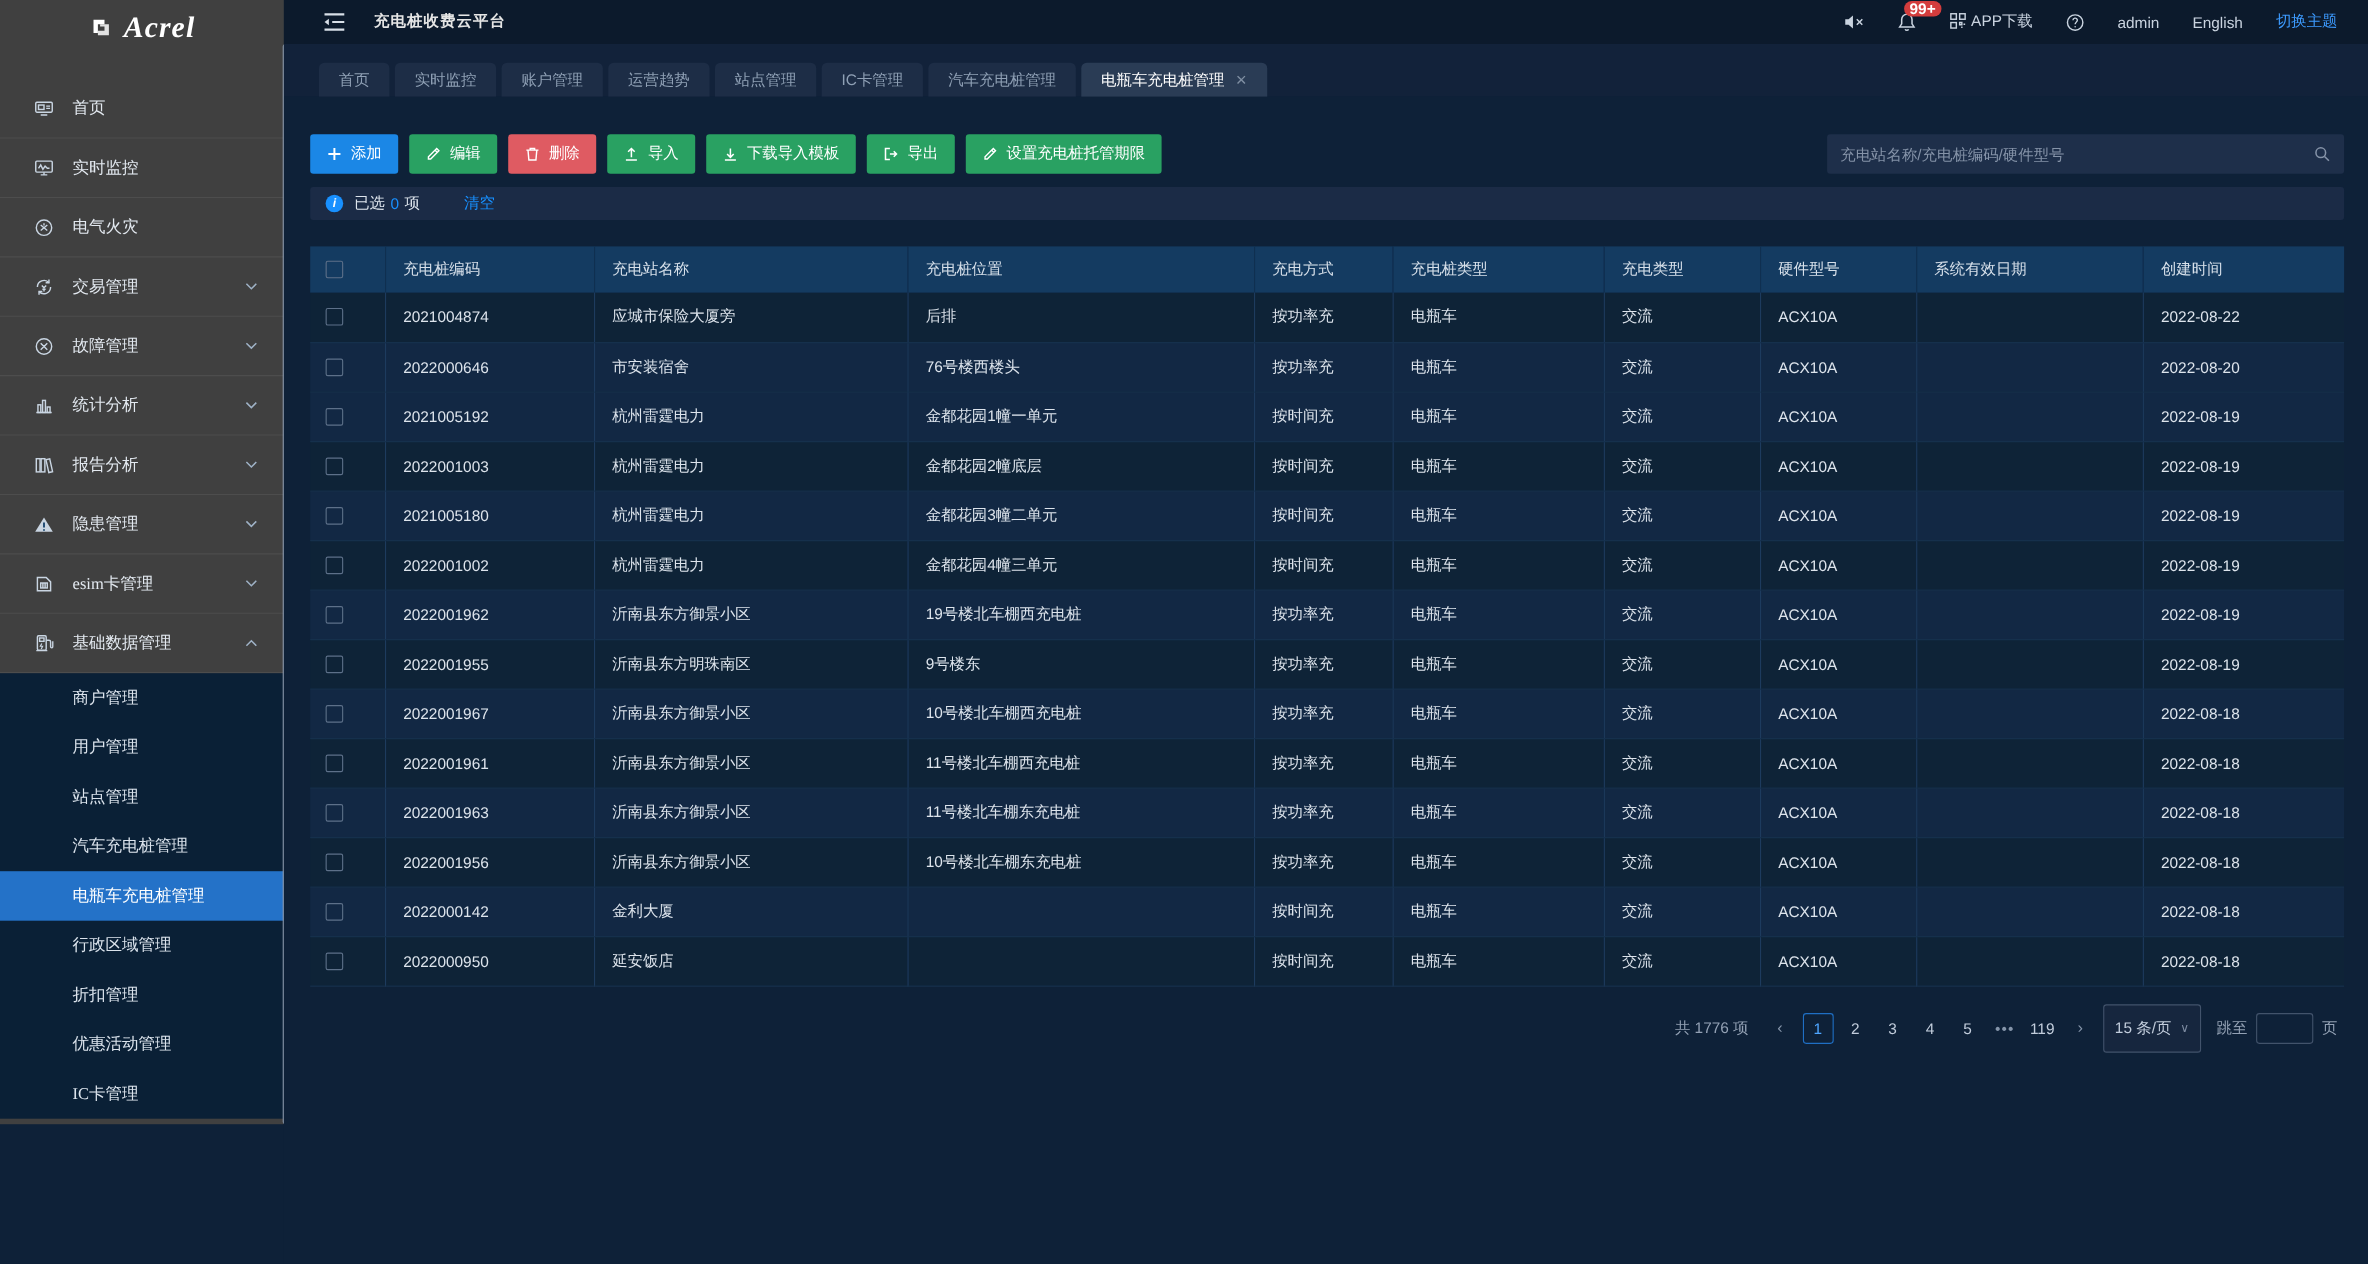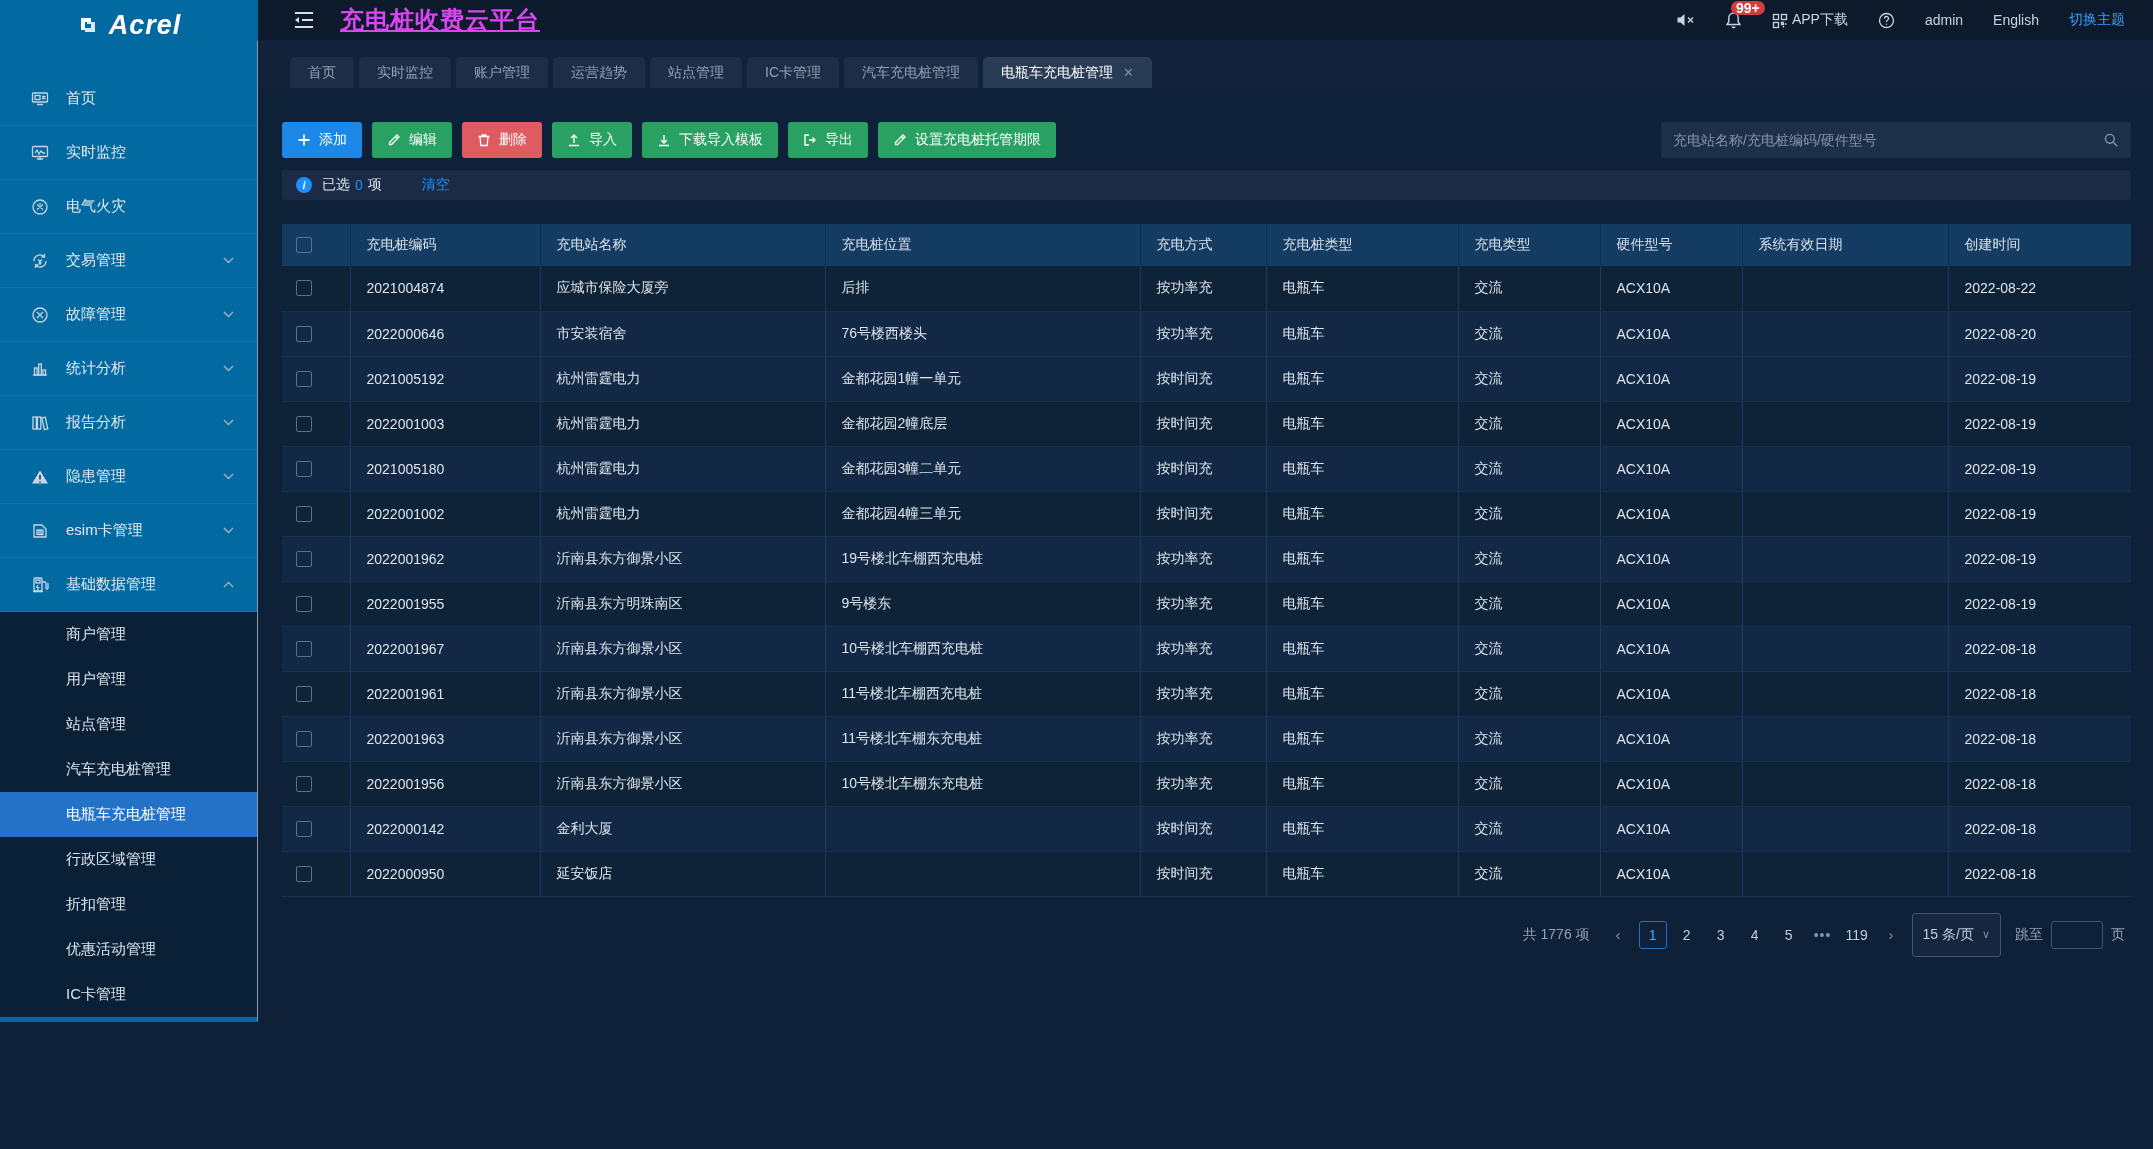--- a/index.html
+++ b/index.html
@@ -2,43 +2,43 @@
 <html><head>
 <meta charset="utf-8">
 <style>
   * { margin:0; padding:0; box-sizing:border-box; }
   html,body { width:2153px; height:1149px; overflow:hidden; }
   body { font-family:"Liberation Sans","DejaVu Sans",sans-serif; background:#0e2138; color:#dde4ec; }
 
   .app { position:relative; width:2153px; height:1149px; display:flex; }
 
   
-  .sidebar { position:relative; width:258px; height:1022px; background:#0369a1; flex:0 0 258px; overflow:hidden; }
+  .sidebar { position:relative; width:258px; height:1022px; background:#404040; flex:0 0 258px; overflow:hidden;font-family:Liberation Serif, serif; }
   .logo { height:44px; display:flex; align-items:center; justify-content:center; gap:6px; padding-top:6px; }
   .logo-text { color:#fff; font-size:27px; font-weight:bold; font-style:italic; letter-spacing:1px; }
   .nav { margin-top:28px; }
   .side-item { height:54px; display:flex; align-items:center; padding:0 24px 0 30px; font-size:15px; color:#e3e9f0; cursor:pointer; border-bottom:1px solid rgba(255,255,255,0.07); }
   .side-item .s-icon { width:20px; height:20px; margin-right:16px; display:flex; align-items:center; justify-content:center; color:#c9d5e2; }
   .side-item .s-label { flex:1; }
   .side-item .chev { color:#9fb2c6; display:flex; }
   .side-sub { background:#0a2036; }
   .side-sub-item { height:45px; display:flex; align-items:center; padding-left:66px; font-size:15px; color:#dbe3ec; cursor:pointer; }
   .side-sub-item.active { background:#2472c8; color:#ffffff; }
   .side-scrollbar { position:absolute; left:257px; top:40px; bottom:0; width:5px; background:#8a99ac; border-radius:3px; z-index:5; }
 
   
   .main { flex:1; display:flex; flex-direction:column; min-width:0; }
   .topbar { height:40px; background:#0c1a2c; display:flex; align-items:center; padding:0 28px 0 36px; }
   .fold-icon { color:#d8dfe8; margin-right:26px; cursor:pointer; display:flex; }
-  .app-title { font-size:24px; font-weight:bold; color:#d946ef; letter-spacing:1px;text-decoration:underline; }
+  .app-title { font-size:14px; font-weight:bold; color:#e5e5e5; letter-spacing:1px; }
   .topbar-right { margin-left:auto; display:flex; align-items:center; gap:30px; color:#c9d3df; font-size:14px; }
   .tb-ico { display:flex; align-items:center; cursor:pointer; color:#c9d3df; }
   .bell-wrap { position:relative; }
   .badge { position:absolute; top:-10px; left:6px; background:#d43d3d; color:#fff; font-size:14px; line-height:14px; padding:0 5px; border-radius:8px; font-weight:bold; }
-  .appdl { display:flex; align-items:flex-end; gap:4px; cursor:pointer; }
+  .appdl { display:flex; align-items:flex-start; gap:4px; cursor:pointer; }
   .theme-link { color:#3d9bff; cursor:pointer; }
   .admin-name, .lang { cursor:pointer; }
 
   
   .tabbar { height:48px; background:#12223a; display:flex; align-items:flex-end; padding:0 0 0 32px; }
   .tab { height:31px; display:flex; align-items:center; background:#1d2d46; color:#8fa0b5; font-size:14px; padding:0 18px; margin-right:5px; border-radius:5px 5px 0 0; cursor:pointer; white-space:nowrap; }
   .tab.active { background:#2a3c55; color:#ffffff; }
   .tab .tab-close { margin-left:10px; color:#7f8fa3; font-size:13px; }
 
   

